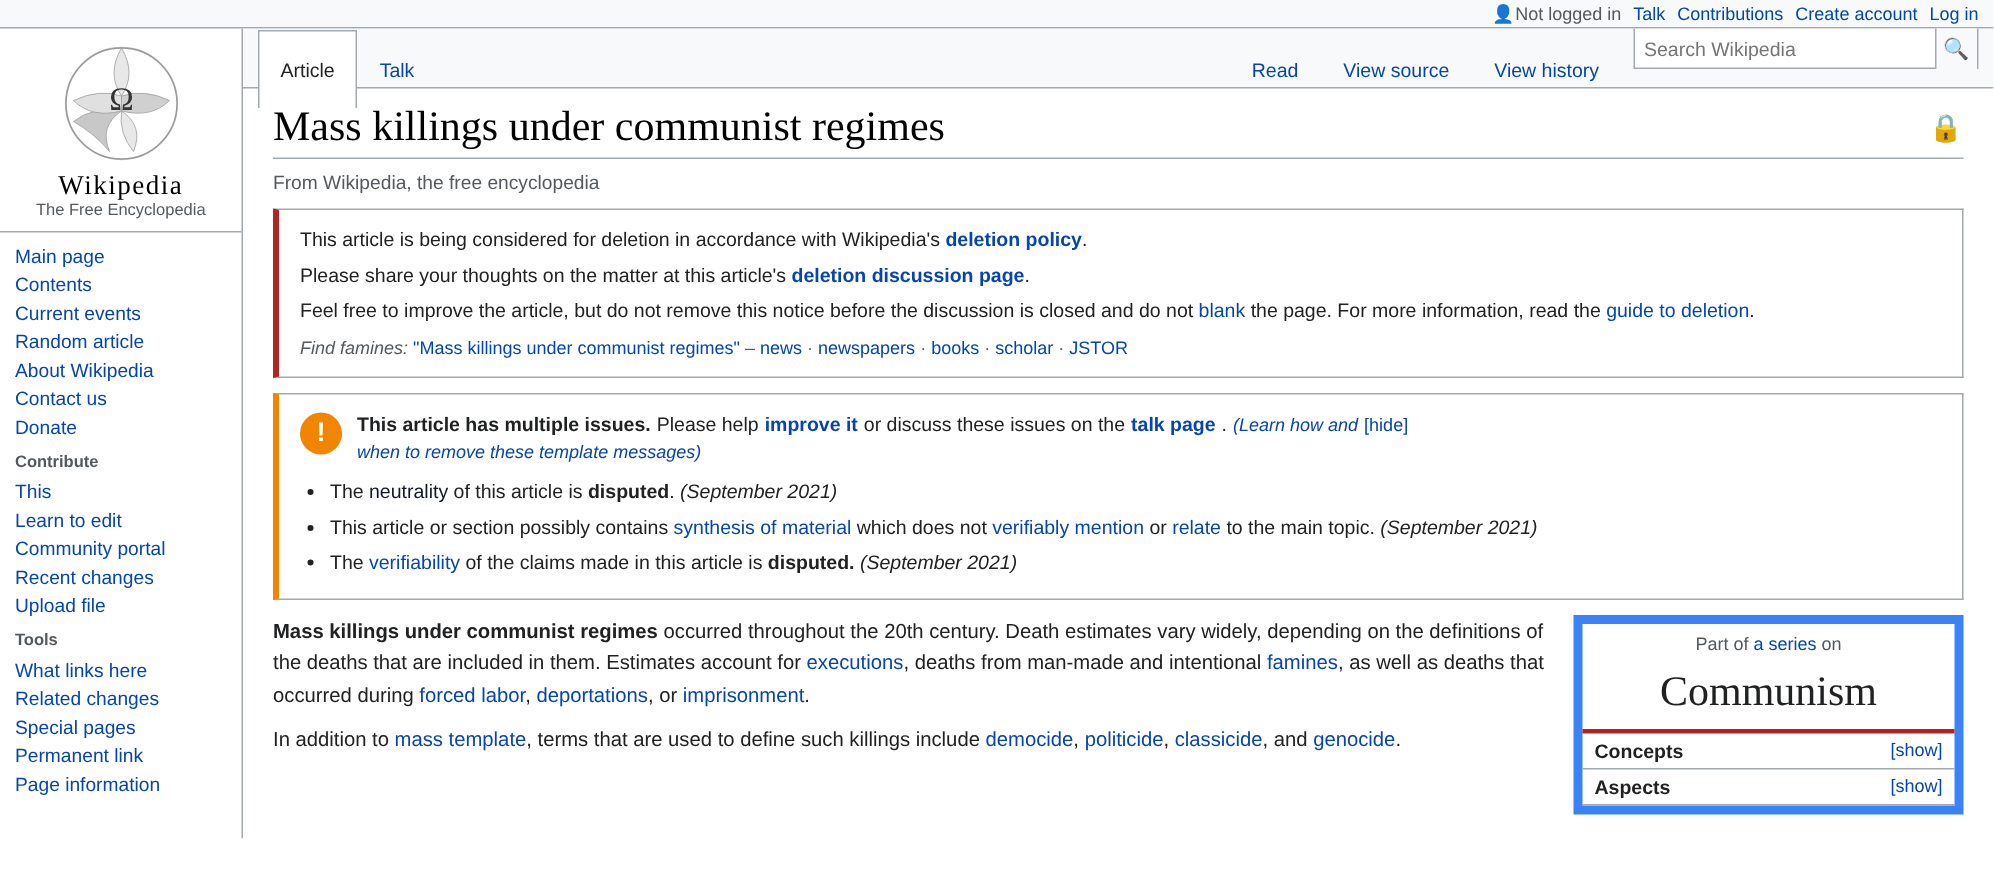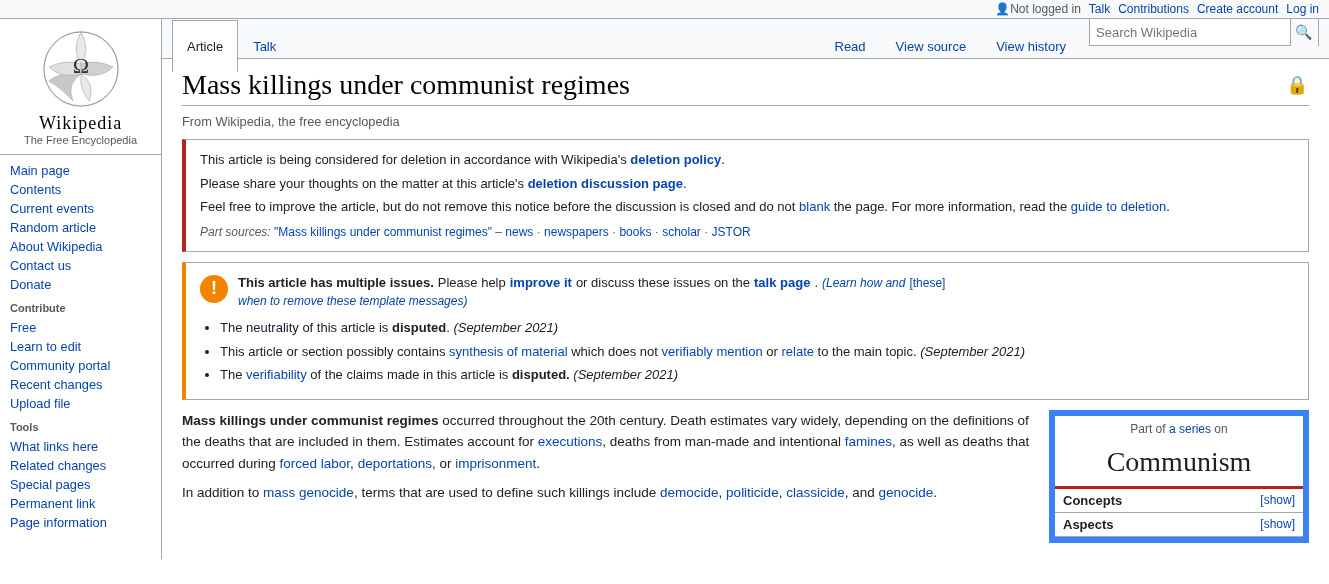--- a/index.html
+++ b/index.html
@@ -323,21 +323,21 @@
       <a class="sidebar-link" href="#">Contents</a>
       <a class="sidebar-link" href="#">Current events</a>
       <a class="sidebar-link" href="#">Random article</a>
       <a class="sidebar-link" href="#">About Wikipedia</a>
       <a class="sidebar-link" href="#">Contact us</a>
       <a class="sidebar-link" href="#">Donate</a>
     </div>
 
     <div class="sidebar-section">
       <div class="sidebar-section-title">Contribute</div>
-      <a class="sidebar-link" href="#">Free</a>
+      <a class="sidebar-link" href="#">This</a>
       <a class="sidebar-link" href="#">Learn to edit</a>
       <a class="sidebar-link" href="#">Community portal</a>
       <a class="sidebar-link" href="#">Recent changes</a>
       <a class="sidebar-link" href="#">Upload file</a>
     </div>
 
     <div class="sidebar-section">
       <div class="sidebar-section-title">Tools</div>
       <a class="sidebar-link" href="#">What links here</a>
       <a class="sidebar-link" href="#">Related changes</a>
@@ -378,21 +378,21 @@
         <div>
           <span>This article is being considered for deletion in accordance with Wikipedia's </span><a href="#" style="color:#0645ad;font-weight:bold;">deletion policy</a><span>.</span>
         </div>
         <div style="margin-top:4px;">
           <span>Please share your thoughts on the matter at this article's </span><a href="#" style="color:#0645ad;font-weight:bold;">deletion discussion page</a><span>.</span>
         </div>
         <div style="margin-top:4px;">
           <span>Feel free to improve the article, but do not remove this notice before the discussion is closed and do not </span><a href="#">blank</a><span> the page. For more information, read the </span><a href="#">guide to deletion</a><span>.</span>
         </div>
         <div class="find-sources" style="margin-top:6px;">
-          <span><em>Part sources:</em> </span>
+          <span><em>Find famines:</em> </span>
           <a href="#">"Mass killings under communist regimes"</a>
           <span> – </span>
           <a href="#">news</a>
           <span> · </span>
           <a href="#">newspapers</a>
           <span> · </span>
           <a href="#">books</a>
           <span> · </span>
           <a href="#">scholar</a>
           <span> · </span>
@@ -405,21 +405,21 @@
           <div class="exclamation-icon">!</div>
           <div class="issues-text-block">
             <div class="issues-title-row">
               <span class="issues-bold">This article has multiple issues.</span>
               <span> Please help </span>
               <a href="#" style="color:#0645ad;font-weight:bold;">improve it</a>
               <span> or discuss these issues on the </span>
               <a href="#" style="color:#0645ad;font-weight:bold;">talk page</a>
               <span>.</span>
               <span class="learn-how"> (Learn how and </span>
-              <span class="issues-hide">[these]</span>
+              <span class="issues-hide">[hide]</span>
             </div>
             <div class="template-note">when to remove these template messages)</div>
           </div>
         </div>
         <ul class="issues-list">
           <li>
             <span>The </span><a href="#" style="color:#0f172a;">neutrality</a><span> of this article is </span><span style="font-weight:bold;">disputed</span><span>. <em>(September 2021)</em></span>
           </li>
           <li>
             <span>This article or section possibly contains <a href="#" style="color:#0645ad;">synthesis of material</a> which does not <a href="#" style="color:#0645ad;">verifiably mention</a> or <a href="#" style="color:#0645ad;">relate</a> to the main topic. <em>(September 2021)</em></span>
@@ -429,21 +429,21 @@
           </li>
         </ul>
       </div>
 
       <div id="body-row">
         <div id="body-text">
           <p>
             <strong>Mass killings under communist regimes</strong><span> occurred throughout the 20th century. Death estimates vary widely, depending on the definitions of the deaths that are included in them. Estimates account for </span><a href="#">executions</a><span>, deaths from man-made and intentional </span><a href="#">famines</a><span>, as well as deaths that occurred during </span><a href="#">forced labor</a><span>, </span><a href="#">deportations</a><span>, or </span><a href="#">imprisonment</a><span>.</span>
           </p>
           <p style="margin-top:6px;">
-            <span>In addition to </span><a href="#">mass genocide</a><span>, terms that are used to define such killings include </span><a href="#">democide</a><span>, </span><a href="#">politicide</a><span>, </span><a href="#">classicide</a><span>, and </span><a href="#">genocide</a><span>.</span>
+            <span>In addition to </span><a href="#">mass template</a><span>, terms that are used to define such killings include </span><a href="#">democide</a><span>, </span><a href="#">politicide</a><span>, </span><a href="#">classicide</a><span>, and </span><a href="#">genocide</a><span>.</span>
           </p>
         </div>
 
         <div id="communism-box">
           <div class="comm-header-top">
             <span>Part of</span>
             <span> </span>
             <a href="#">a series</a>
             <span> </span>
             <span>on</span>

